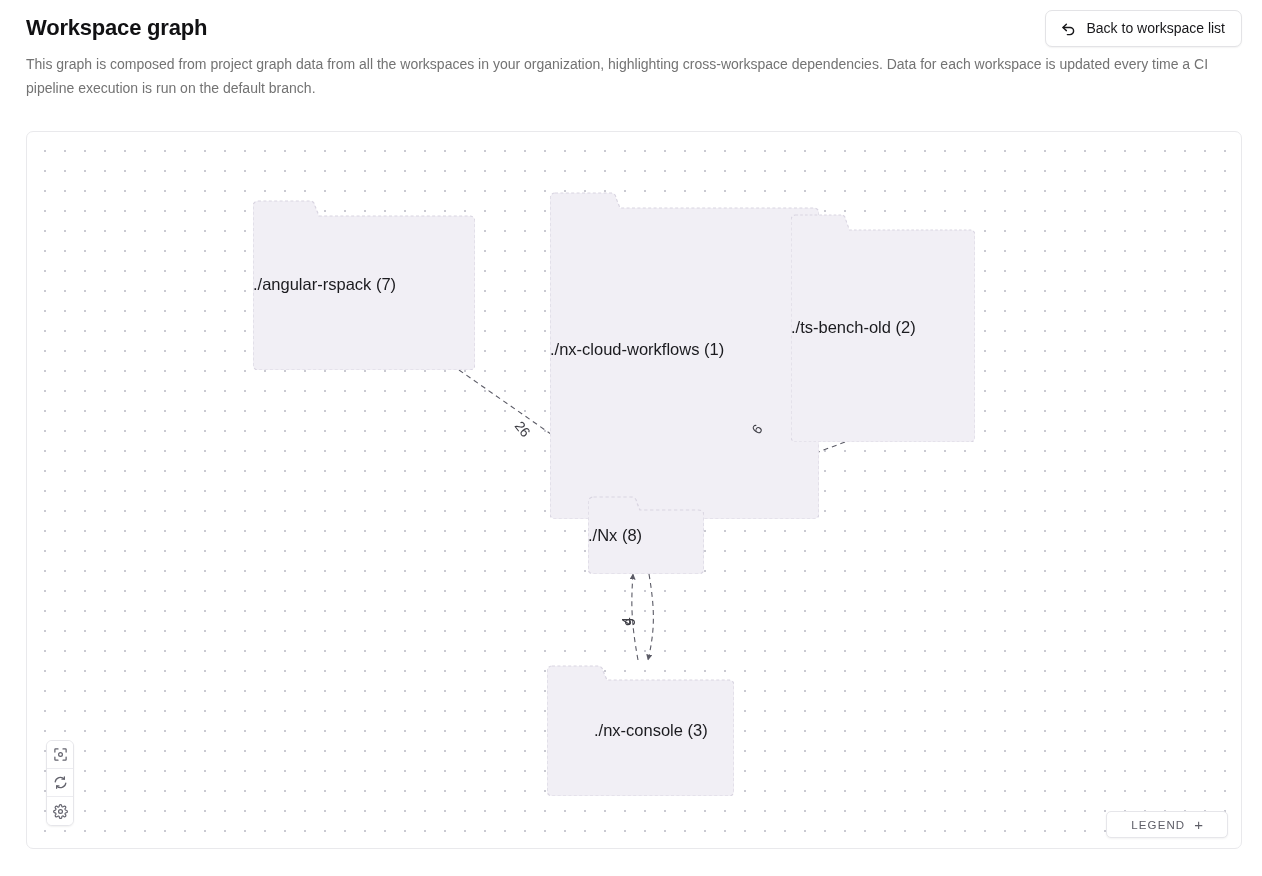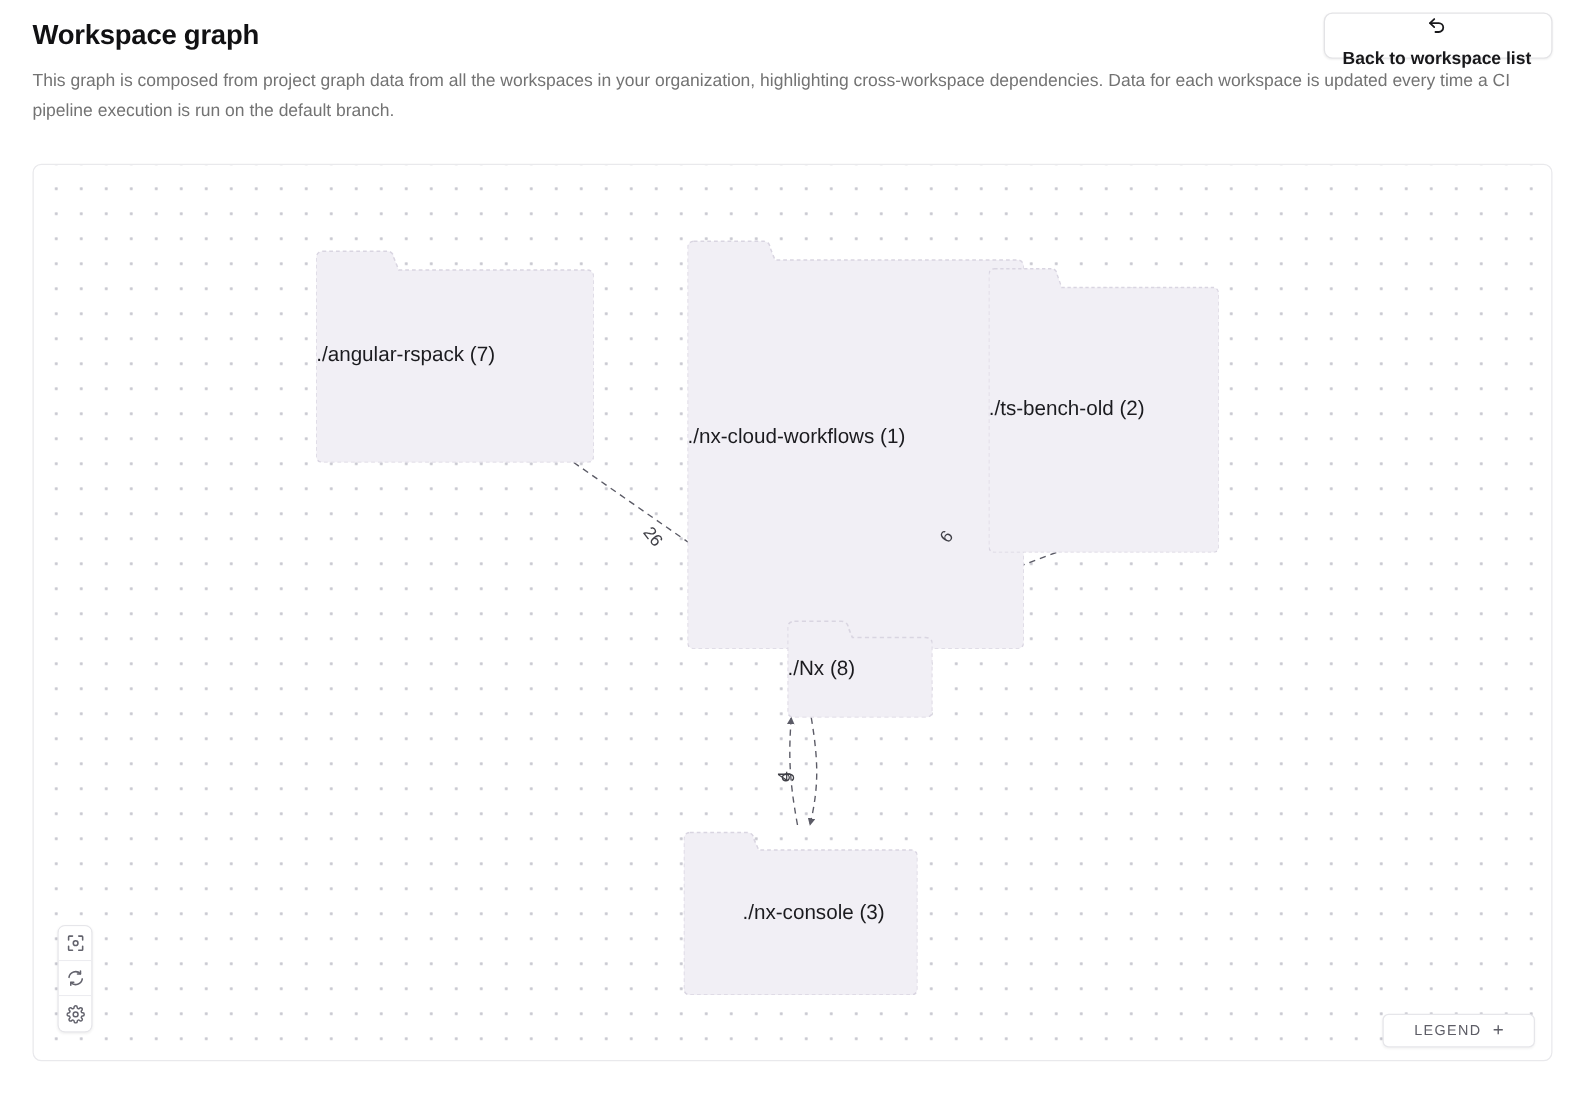--- a/index.html
+++ b/index.html
@@ -29,26 +29,25 @@
     line-height: 34px;
   }
   .back-btn {
     display: flex; align-items: center; gap: 10px;
     height: 37px;
     padding: 0 16px 0 14px;
     background: #ffffff;
     border: 1px solid #e3e3e6;
     border-radius: 7px;
     font-size: 14px;
-    font-weight: bold;
+    font-weight: normal;
     color: #18181b;
     cursor: pointer;
     box-shadow: 0 1px 1.5px rgba(16,16,20,0.05);
     white-space: nowrap;
-    flex-direction: column;
   }
   .back-icon { width: 17px; height: 17px; display:block; flex: 0 0 auto; }
 
   
   .description {
     position: absolute;
     left: 26px; top: 53px;
     width: 1216px;
     font-size: 14px;
     line-height: 23.5px;
@@ -196,21 +195,21 @@
       <div class="label" style="top:152px;">./nx-cloud-workflows (1)</div>
     </div>
 
     <div class="node" style="left:764px; top:78px; width:184px; height:232px;">
       <svg class="folder-svg" viewBox="0 0 208 232" preserveAspectRatio="none">
         <path d="M5 5 h52 a5 5 0 0 1 5 5 l4 10 h137 a5 5 0 0 1 5 5 v202 a5 5 0 0 1 -5 5 H5 a5 5 0 0 1 -5 -5 V10 a5 5 0 0 1 5 -5 z" fill="#f1eff5" stroke="#d9d5e1" stroke-width="1.2" stroke-dasharray="3 2.4"></path>
       </svg>
       <div class="label" style="top:108px;">./ts-bench-old (2)</div>
     </div>
 
-    <div class="node" style="left:561px; top:360px; width:116px; height:82px;margin-left:42px;">
+    <div class="node" style="left:561px; top:360px; width:116px; height:82px;">
       <svg class="folder-svg" viewBox="0 0 105 82" preserveAspectRatio="none">
         <path d="M5 5 h34 a5 5 0 0 1 5 5 l3 8 h53 a5 5 0 0 1 5 5 v54 a5 5 0 0 1 -5 5 H5 a5 5 0 0 1 -5 -5 V10 a5 5 0 0 1 5 -5 z" fill="#f1eff5" stroke="#d9d5e1" stroke-width="1.2" stroke-dasharray="3 2.4"></path>
       </svg>
       <div class="label" style="top:34px;">./Nx (8)</div>
     </div>
 
     <div class="node" style="left:520px; top:529px; width:187px; height:135px;">
       <svg class="folder-svg" viewBox="0 0 187 135" preserveAspectRatio="none">
         <path d="M5 5 h46 a5 5 0 0 1 5 5 l4 9 h122 a5 5 0 0 1 5 5 v106 a5 5 0 0 1 -5 5 H5 a5 5 0 0 1 -5 -5 V10 a5 5 0 0 1 5 -5 z" fill="#f1eff5" stroke="#d9d5e1" stroke-width="1.2" stroke-dasharray="3 2.4"></path>
       </svg>

